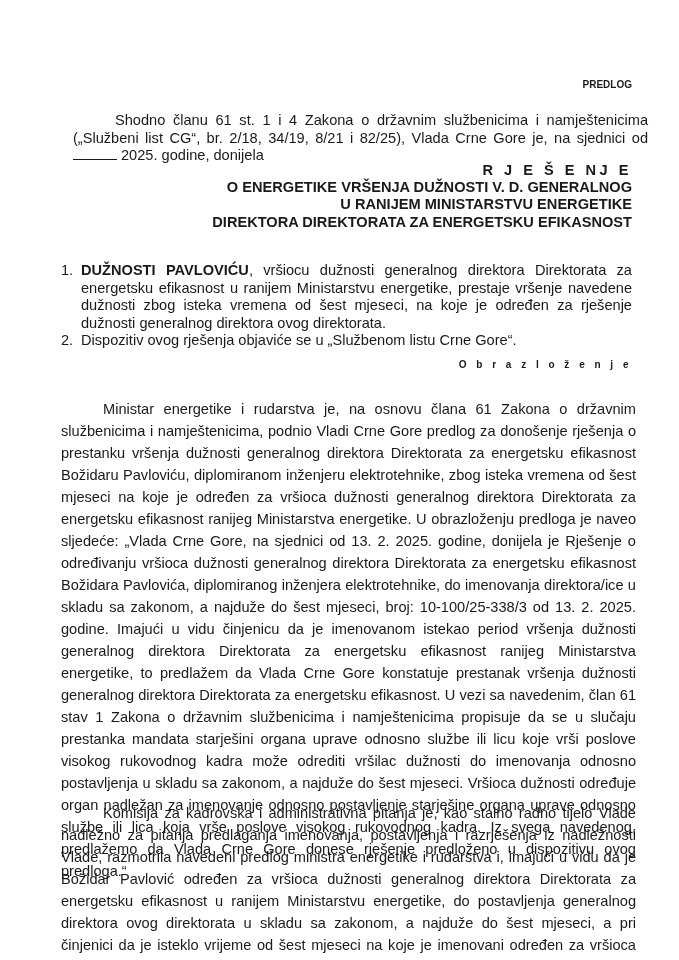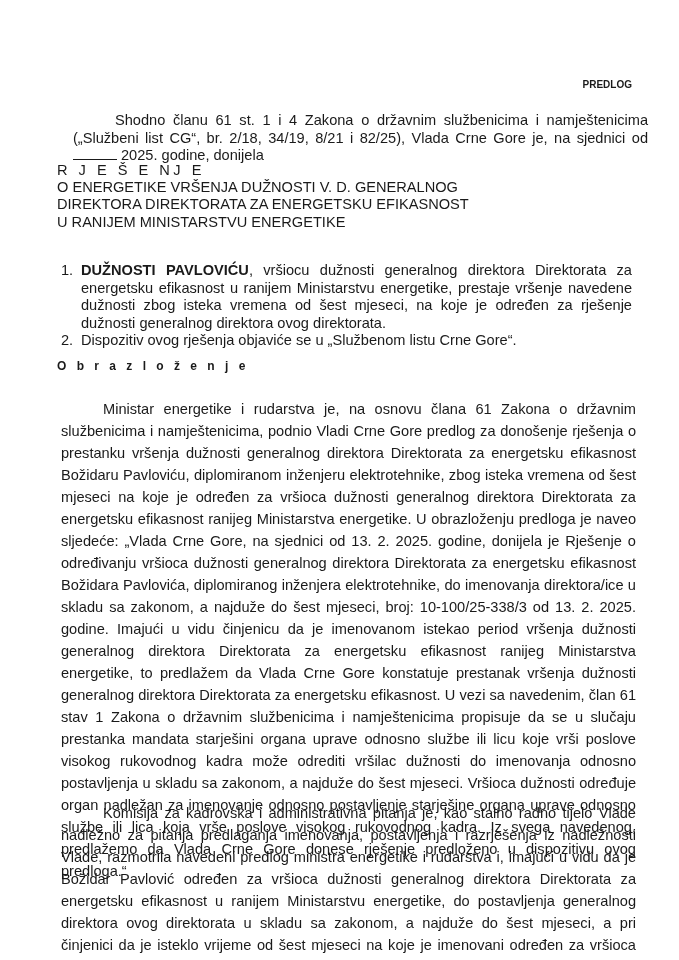--- a/index.html
+++ b/index.html
@@ -2,50 +2,50 @@
 <html><head>
   <meta charset="utf-8">
   <style>
     html, body { margin: 0; padding: 0; background: #ffffff; }
     body { width: 679px; height: 960px; overflow: hidden; position: relative;
       font-family: "Liberation Sans", sans-serif; color: #1a1a1a; font-size: 14.6px; }
     .page { position: absolute; left: 57px; top: 0; width: 575px; }
     .predlog { position: absolute; top: 79px; right: 0; font-weight: bold; font-size: 10px; letter-spacing: 0; }
     .intro { position: absolute; top: 96px; left: 0; width: 575px; line-height: 17.6px; text-align: justify; }
     .indent { text-indent: 42px; }
-    .heading { position: absolute; top: 162px; left: 0; width: 575px; text-align: left; font-weight: normal; line-height: 17.2px; font-size: 14.6px; }
+    .heading { position: absolute; top: 162px; left: 0; width: 575px; text-align: right; font-weight: bold; line-height: 17.2px; font-size: 14.6px; }
     .heading .spaced { letter-spacing: 3.5px; }
     .heading div { margin: 0; }
     .list { position: absolute; top: 262px; left: 0; width: 575px; margin: 0; padding: 0; list-style: none; line-height: 17.6px; }
     .list li { position: relative; padding-left: 24px; text-align: justify; }
     .list .num { position: absolute; left: 4px; top: 0; }
     .list b { font-weight: bold; }
-    .section-title { position: absolute; top: 359px; left: 0; width: 575px; text-align: left; font-weight: bold; letter-spacing: 3.5px; font-size: 12px; }
+    .section-title { position: absolute; top: 359px; left: 0; width: 575px; text-align: right; font-weight: bold; letter-spacing: 3.5px; font-size: 10px; }
     .para { position: absolute; left: 0; width: 575px; line-height: 22px; text-align: justify; margin: 4px; }
     .p1 { top: 394px; }
     .p2 { top: 798px; }
     .blank { display: inline-block; width: 44px; border-bottom: 1px solid #1a1a1a; height: 12px; vertical-align: baseline; margin-right: 4px; }
   </style>
 </head>
 <body>
 
 <div class="page">
 
   <div class="predlog">PREDLOG</div>
 
   <p class="intro indent" style="margin:16px;">
     <span>Shodno članu 61 st. 1 i 4 Zakona o državnim službenicima i namještenicima („Službeni list CG“, br. 2/18, 34/19, 8/21 i 82/25), Vlada Crne Gore je, na sjednici od</span>
     <span class="blank"></span><span>2025. godine, donijela</span>
   </p>
 
   <div class="heading">
     <div class="spaced">R J E Š E NJ E</div>
     <div>O ENERGETIKE VRŠENJA DUŽNOSTI V. D. GENERALNOG</div>
+    <div>U RANIJEM MINISTARSTVU ENERGETIKE</div>
     <div>DIREKTORA DIREKTORATA ZA ENERGETSKU EFIKASNOST</div>
-    <div>U RANIJEM MINISTARSTVU ENERGETIKE</div>
   </div>
 
   <ul class="list">
     <li>
       <span class="num">1.</span><b>DUŽNOSTI PAVLOVIĆU</b><span>, vršiocu dužnosti generalnog direktora Direktorata za energetsku efikasnost u ranijem Ministarstvu energetike, prestaje vršenje navedene dužnosti zbog isteka vremena od šest mjeseci, na koje je određen za rješenje dužnosti generalnog direktora ovog direktorata.</span>
     </li>
     <li>
       <span class="num">2.</span><span>Dispozitiv ovog rješenja objaviće se u „Službenom listu Crne Gore“.</span>
     </li>
   </ul>

